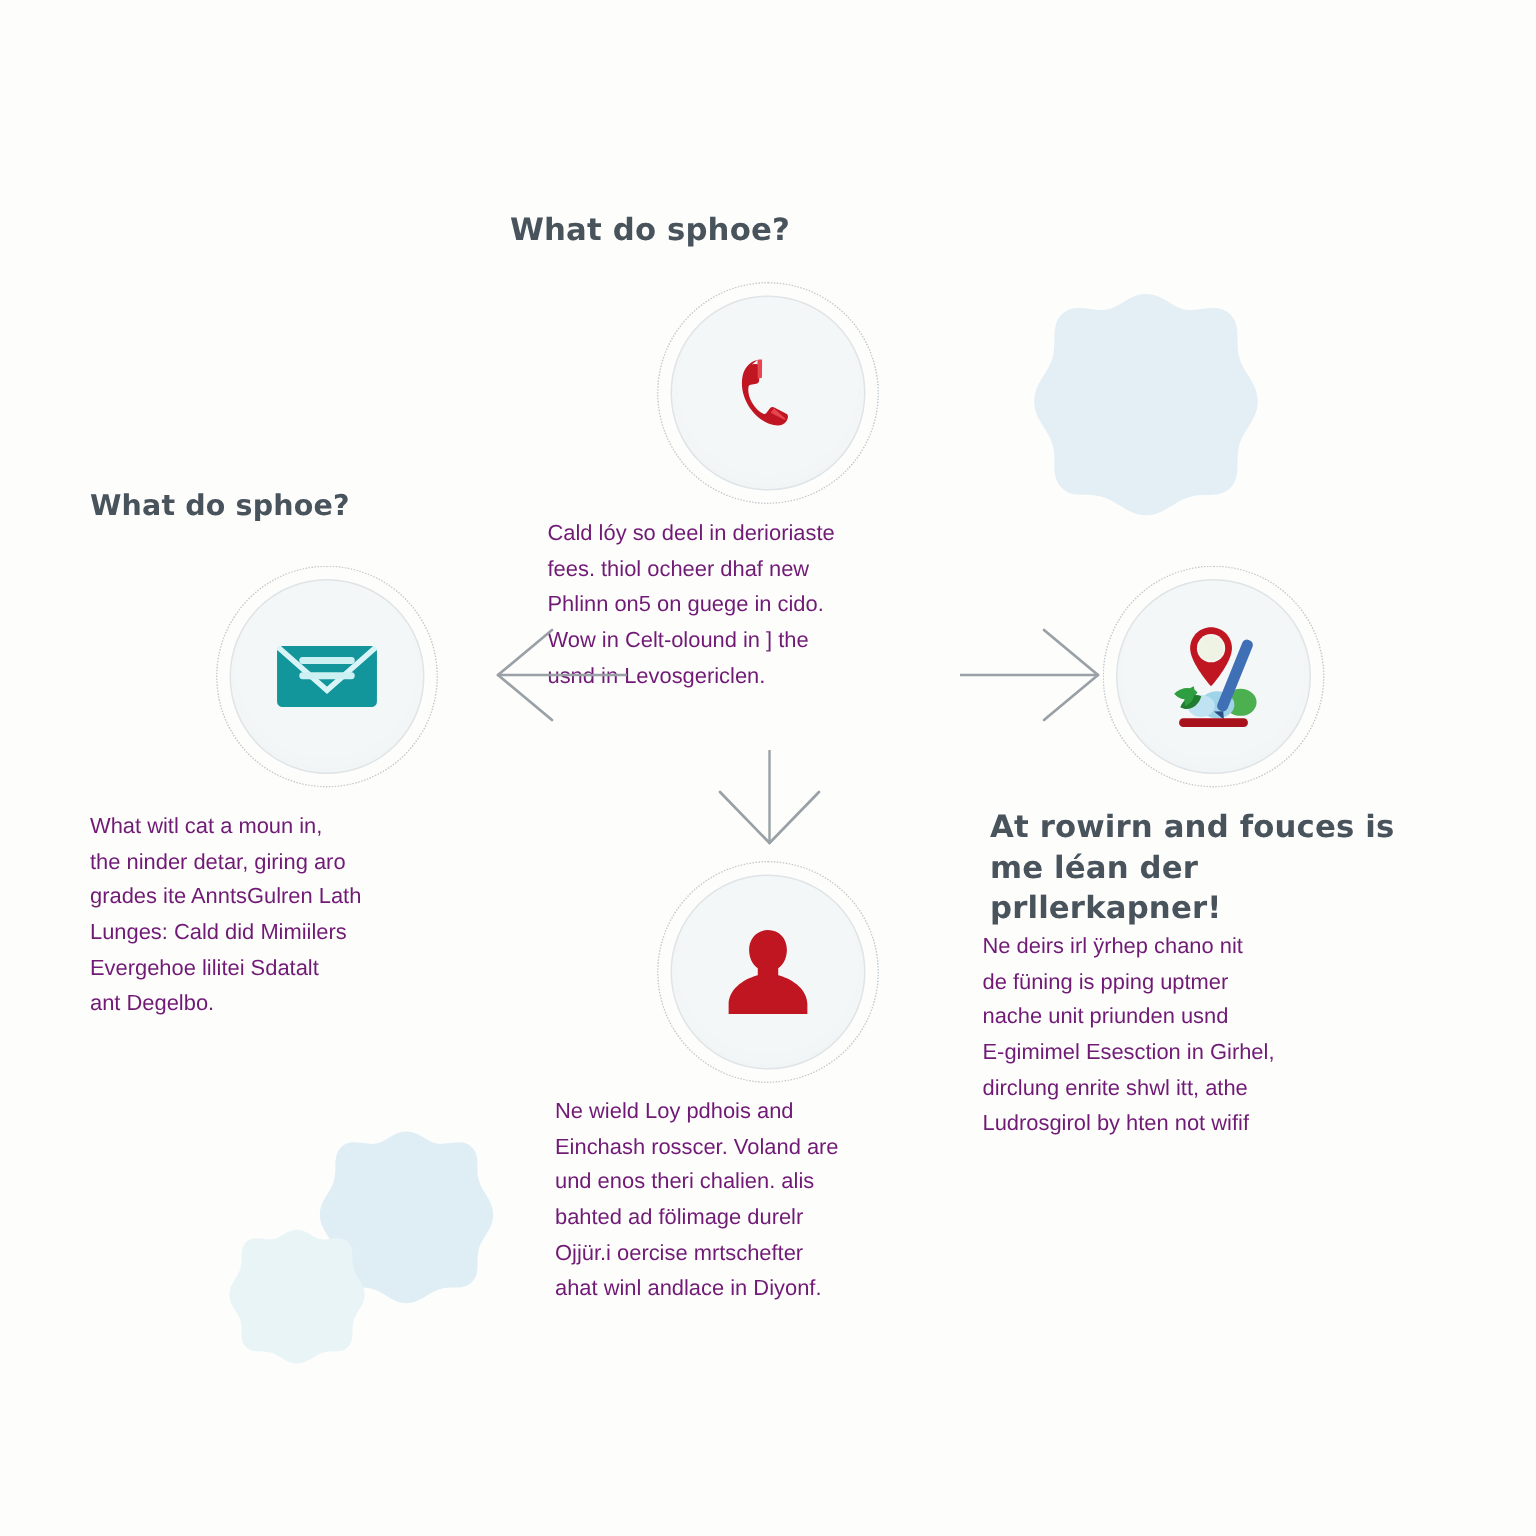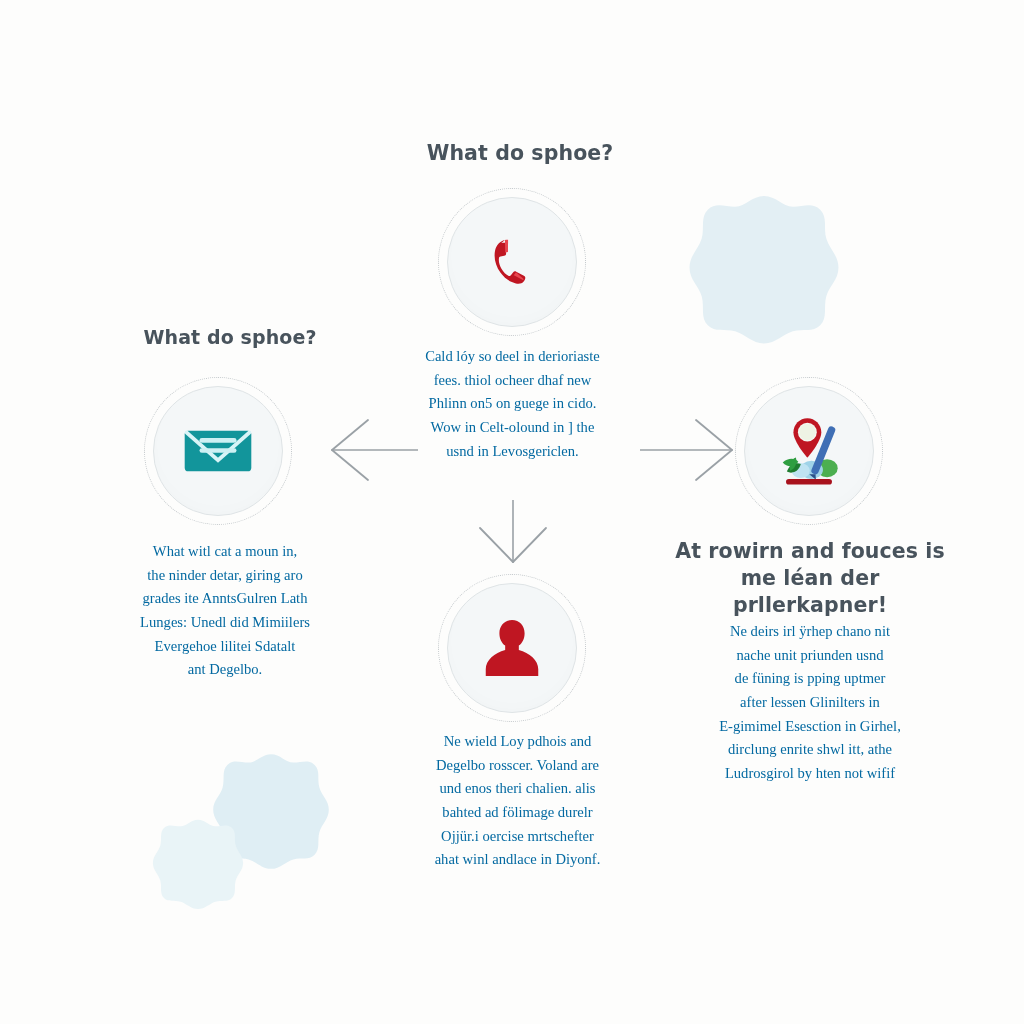--- a/index.html
+++ b/index.html
@@ -53,40 +53,40 @@
   
   .connector {
     position: absolute;
     pointer-events: none;
   }
   .connector svg { display: block; overflow: visible; }
 
   
   .tblock {
     position: absolute;
-    text-align: center;
+    text-align: left;
   }
   .heading {
     font-family: "DejaVu Sans", sans-serif;
     font-weight: 700;
     font-size: 20.5px;
     line-height: 1.32;
     color: #48535c;
     letter-spacing: 0.1px;
     margin: 0 0 2px 0;
   }
   .heading.small {
     font-size: 19px;
   }
   .body {
-    font-family: Liberation Serif, serif;
+    font-family: Liberation Sans, sans-serif;
     font-weight: 400;
     font-size: 14.6px;
     line-height: 1.62;
-    color: #0369a1;
+    color: #701a75;
     margin: 0;
   }
   .body .ln { display: block; white-space: nowrap; }
 </style>
 </head>
 <body>
 
 <div id="canvas">
 
   <div class="blob-scallop" style="left:688px; top:193px; width:152px; height:152px;">
@@ -170,21 +170,21 @@
         <rect x="20" y="29" width="40" height="5" rx="2.5" fill="#cdf0f3"></rect>
       </svg>
     </div>
   </div>
 
   <div class="tblock" style="left:60px; top:540px; width:330px;">
     <p class="body">
       <span class="ln">What witl cat a moun in,</span>
       <span class="ln">the ninder detar, giring aro</span>
       <span class="ln">grades ite AnntsGulren Lath</span>
-      <span class="ln">Lunges: Unedl did Mimiilers</span>
+      <span class="ln">Lunges: Cald did Mimiilers</span>
       <span class="ln">Evergehoe lilitei Sdatalt</span>
       <span class="ln">ant Degelbo.</span>
     </p>
   </div>
 
   <div class="node" style="left:735px; top:377px;">
     <div class="ring"></div>
     <div class="disc">
       <svg width="82" height="82" viewBox="0 0 100 100" aria-hidden="true">
 
@@ -213,42 +213,41 @@
     <p class="heading">
       <span class="ln">At rowirn and fouces</span>
       <span class="ln">is me léan der</span>
       <span class="ln">prllerkapner!</span>
     </p>
   </div>
 
   <div class="tblock" style="left:655px; top:620px; width:310px;">
     <p class="body">
       <span class="ln">Ne deirs irl ÿrhep chano nit</span>
+      <span class="ln">de füning is pping uptmer</span>
       <span class="ln">nache unit priunden usnd</span>
-      <span class="ln">de füning is pping uptmer</span>
-      <span class="ln">after lessen Glinilters in</span>
       <span class="ln">E-gimimel Esesction in Girhel,</span>
       <span class="ln">dirclung enrite shwl itt, athe</span>
       <span class="ln">Ludrosgirol by hten not wifif</span>
     </p>
   </div>
 
   <div class="node" style="left:438px; top:574px;">
     <div class="ring"></div>
     <div class="disc">
       <svg width="70" height="70" viewBox="0 0 80 80" aria-hidden="true">
         <path fill="#bf1622" d="M40 8c-8.6 0-14.4 6.6-14.4 15 0 6.2 2.6 11.4 6.6 14.2v5.2C20 45.6 10 54 10 64.4V72h60v-7.6c0-10.4-10-18.8-22.2-22V37.2c4-2.8 6.6-8 6.6-14.2 0-8.4-5.8-15-14.4-15z"></path>
       </svg>
     </div>
   </div>
 
   <div class="tblock" style="left:370px; top:730px; width:295px;">
     <p class="body">
       <span class="ln">Ne wield Loy pdhois and</span>
-      <span class="ln">Degelbo rosscer. Voland are</span>
+      <span class="ln">Einchash rosscer. Voland are</span>
       <span class="ln">und enos theri chalien. alis</span>
       <span class="ln">bahted ad fölimage durelr</span>
       <span class="ln">Ojjür.i oercise mrtschefter</span>
       <span class="ln">ahat winl andlace in Diyonf.</span>
     </p>
   </div>
 
 </div>
 
 </body></html>

